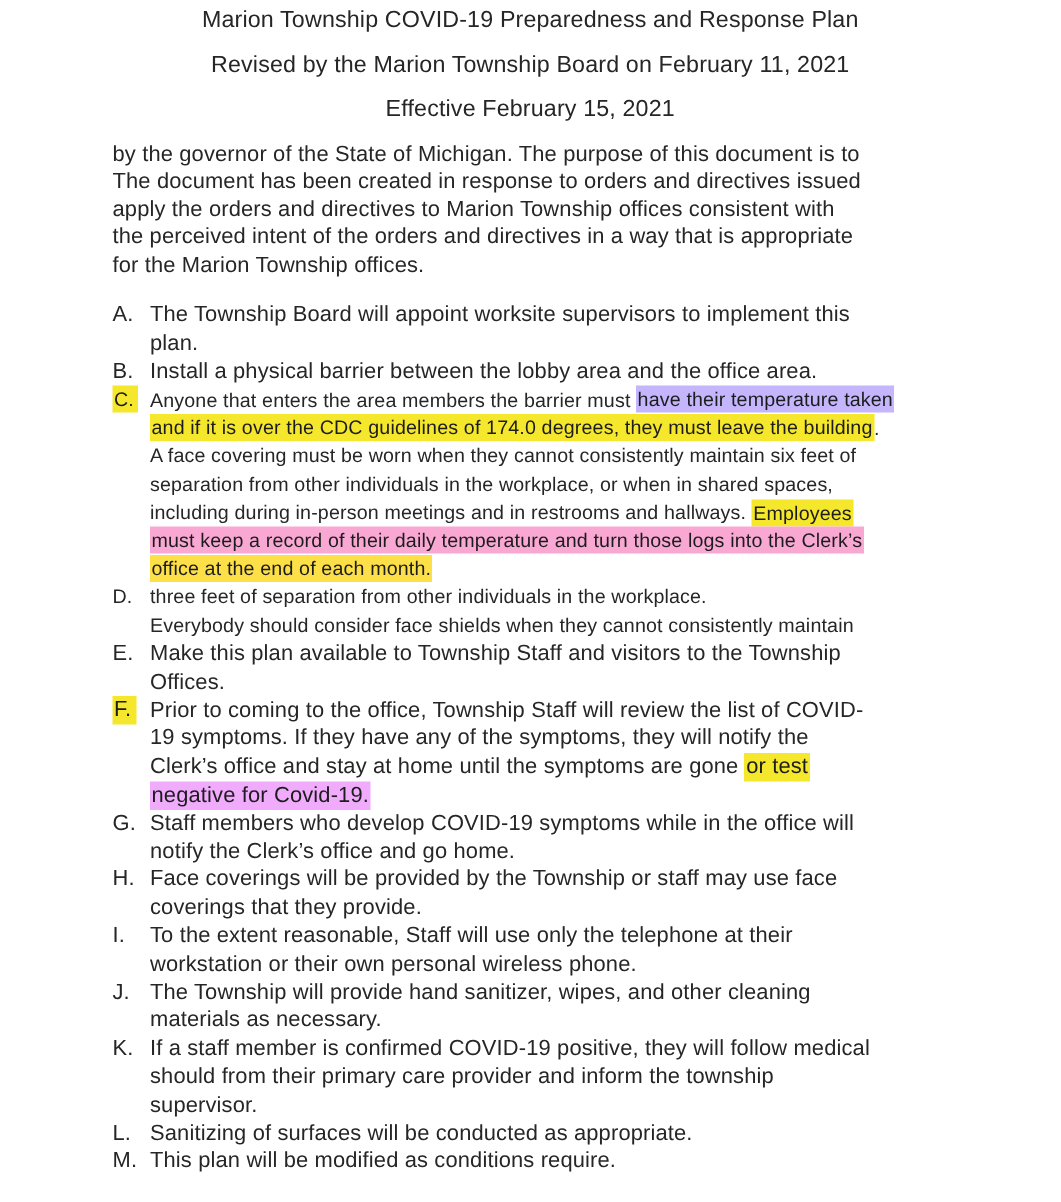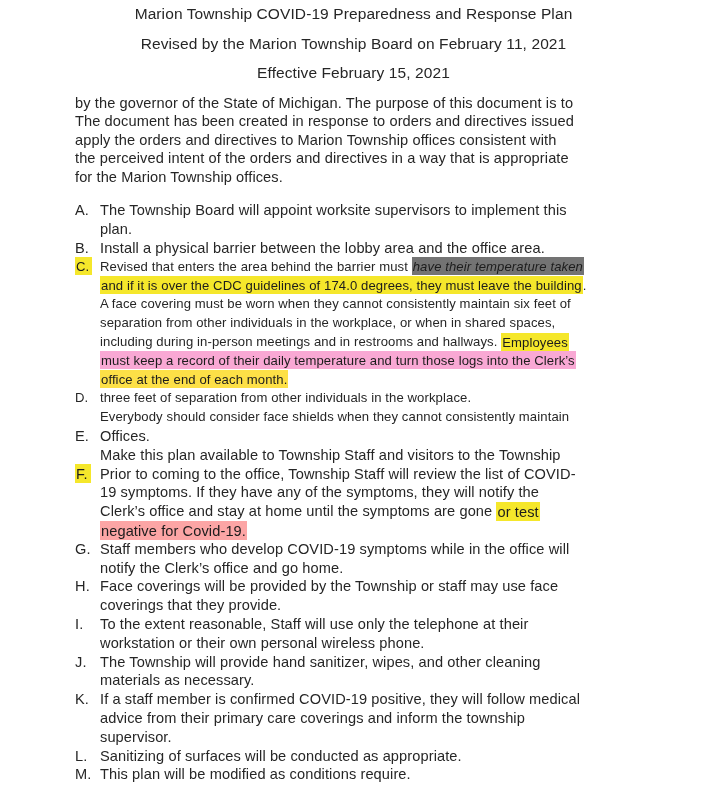--- a/index.html
+++ b/index.html
@@ -59,44 +59,44 @@
         <span class="letter">A.</span>
         <div class="line"><span>The Township Board will appoint worksite supervisors to implement this</span></div>
         <div class="line"><span>plan.</span></div>
       </div>
       <div class="item">
         <span class="letter">B.</span>
         <div class="line"><span>Install a physical barrier between the lobby area and the office area.</span></div>
       </div>
       <div class="item small">
         <span class="letter"><mark class="hl" style="background: rgb(245, 231, 43);">C.</mark></span>
-        <div class="line"><span>Revised that enters the area behind the barrier must </span><mark class="hl" style="background: #737373; font-style: italic;">have their temperature taken</mark></div>
+        <div class="line"><span>Anyone that enters the area members the barrier must </span><mark class="hl" style="background: #c4b5fd;">have their temperature taken</mark></div>
         <div class="line"><mark class="hl" style="background: rgb(245, 231, 43);">and if it is over the CDC guidelines of 174.0 degrees, they must leave the building</mark><span>.</span></div>
         <div class="line"><span>A face covering must be worn when they cannot consistently maintain six feet of</span></div>
         <div class="line"><span>separation from other individuals in the workplace, or when in shared spaces,</span></div>
         <div class="line"><span>including during in-person meetings and in restrooms and hallways. </span><mark class="hl" style="background: rgb(245, 231, 43);">Employees</mark></div>
         <div class="line"><mark class="hl" style="background: #f9a8d4;">must keep a record of their daily temperature and turn those logs into the Clerk’s</mark></div>
         <div class="line"><mark class="hl" style="background: #fde047;">office at the end of each month.</mark></div>
       </div>
       <div class="item small">
         <span class="letter">D.</span>
         <div class="line"><span>three feet of separation from other individuals in the workplace.</span></div>
         <div class="line"><span>Everybody should consider face shields when they cannot consistently maintain</span></div>
       </div>
       <div class="item">
         <span class="letter">E.</span>
+        <div class="line"><span>Make this plan available to Township Staff and visitors to the Township</span></div>
         <div class="line"><span>Offices.</span></div>
-        <div class="line"><span>Make this plan available to Township Staff and visitors to the Township</span></div>
       </div>
       <div class="item">
         <span class="letter"><mark class="hl" style="background: rgb(245, 231, 43);">F.</mark></span>
         <div class="line"><span>Prior to coming to the office, Township Staff will review the list of COVID-</span></div>
         <div class="line"><span>19 symptoms. If they have any of the symptoms, they will notify the</span></div>
         <div class="line"><span>Clerk’s office and stay at home until the symptoms are gone </span><mark class="hl" style="background: rgb(245, 231, 43);">or test</mark></div>
-        <div class="line"><mark class="hl" style="background: #fca5a5; text-align: center;">negative for Covid-19.</mark></div>
+        <div class="line"><mark class="hl" style="background: #f0abfc; text-align: center;">negative for Covid-19.</mark></div>
       </div>
       <div class="item">
         <span class="letter">G.</span>
         <div class="line"><span>Staff members who develop COVID-19 symptoms while in the office will</span></div>
         <div class="line"><span>notify the Clerk’s office and go home.</span></div>
       </div>
       <div class="item">
         <span class="letter">H.</span>
         <div class="line"><span>Face coverings will be provided by the Township or staff may use face</span></div>
         <div class="line"><span>coverings that they provide.</span></div>
@@ -107,21 +107,21 @@
         <div class="line"><span>workstation or their own personal wireless phone.</span></div>
       </div>
       <div class="item">
         <span class="letter">J.</span>
         <div class="line"><span>The Township will provide hand sanitizer, wipes, and other cleaning</span></div>
         <div class="line"><span>materials as necessary.</span></div>
       </div>
       <div class="item">
         <span class="letter">K.</span>
         <div class="line"><span>If a staff member is confirmed COVID-19 positive, they will follow medical</span></div>
-        <div class="line"><span>advice from their primary care coverings and inform the township</span></div>
+        <div class="line"><span>should from their primary care provider and inform the township</span></div>
         <div class="line"><span>supervisor.</span></div>
       </div>
       <div class="item">
         <span class="letter">L.</span>
         <div class="line"><span>Sanitizing of surfaces will be conducted as appropriate.</span></div>
       </div>
       <div class="item">
         <span class="letter">M.</span>
         <div class="line"><span>This plan will be modified as conditions require.</span></div>
       </div>

